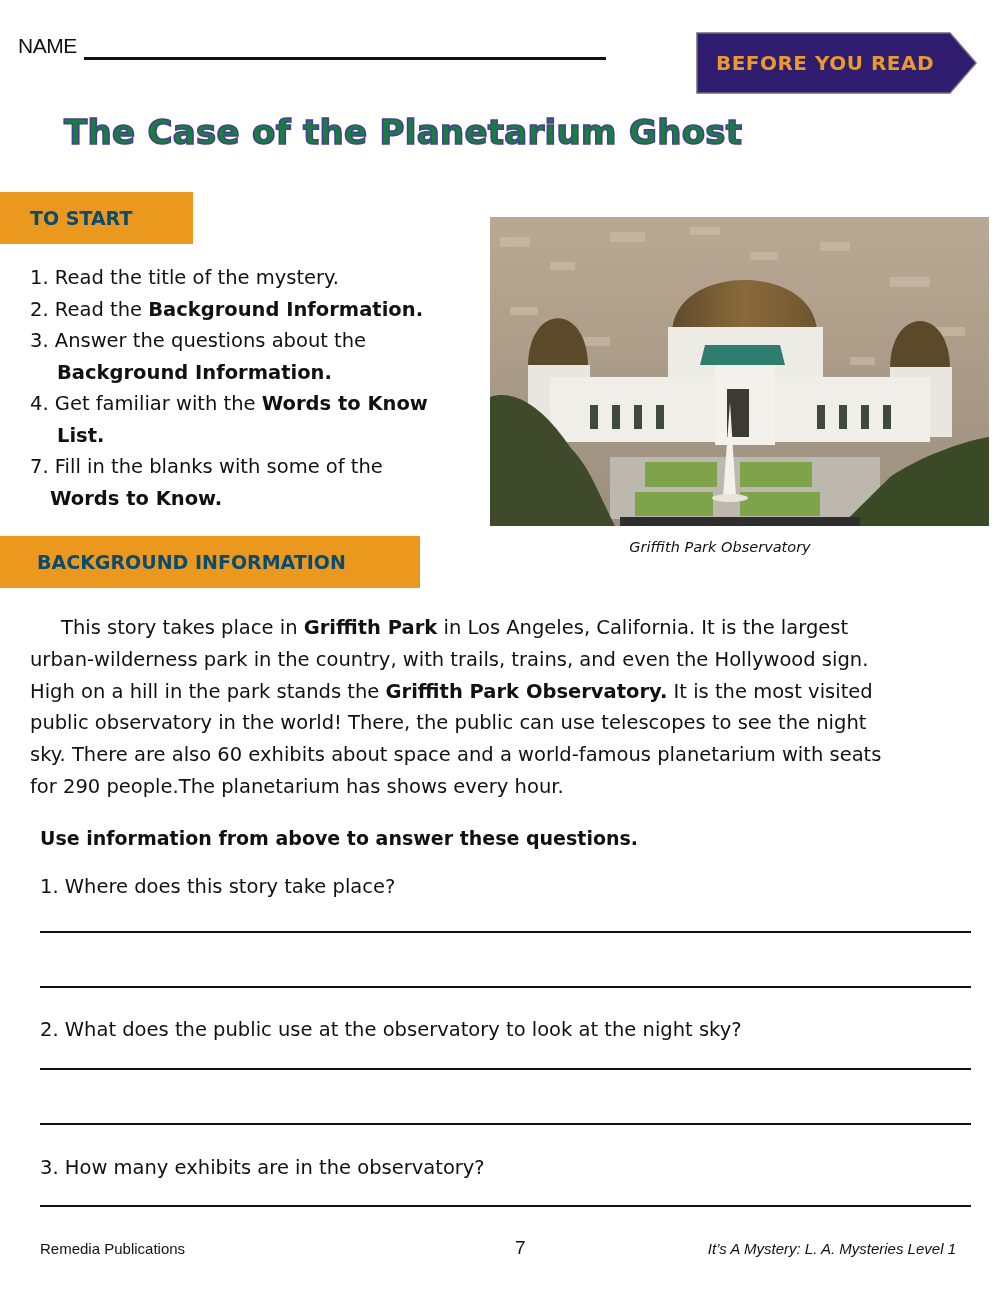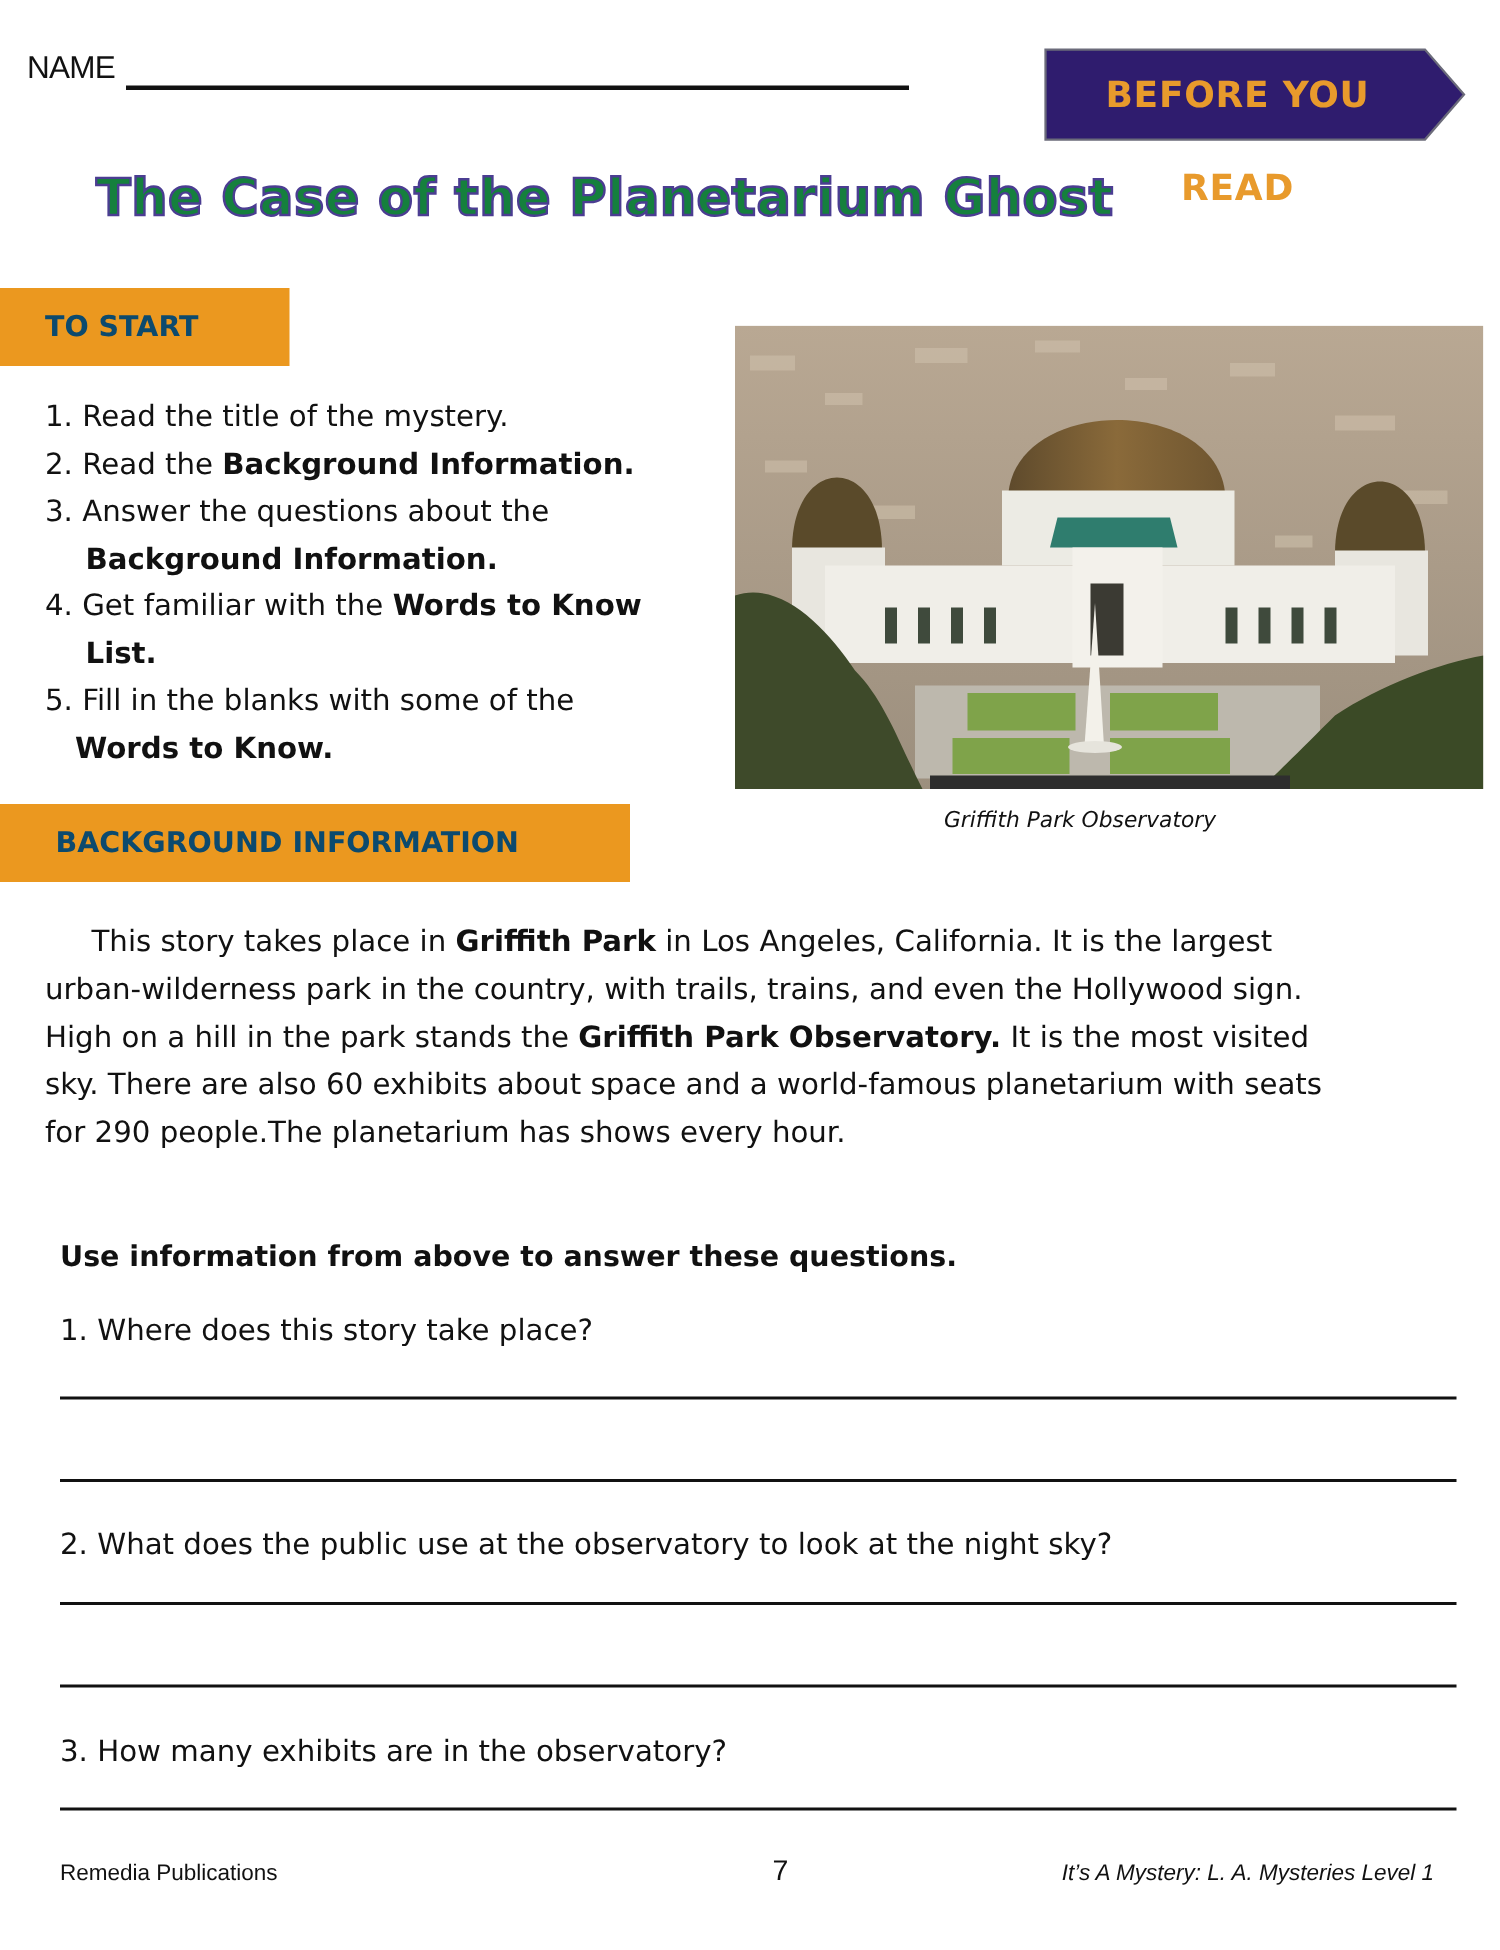--- a/index.html
+++ b/index.html
@@ -4,21 +4,21 @@
 <style>
   html, body { margin:0; padding:0; background:#ffffff; }
   body { width:1000px; height:1300px; position:relative; overflow:hidden;
          font-family:"DejaVu Sans", sans-serif; color:#111; }
   .abs { position:absolute; }
   .name-label { left:18px; top:34px; font-family:"Liberation Sans", sans-serif; font-size:21px; letter-spacing:-0.5px; }
   .name-line { left:84px; top:57px; width:522px; height:0; border-top:3px solid #111; }
   .byr { left:696px; top:32px; width:282px; height:62px; }
   .byr svg { position:absolute; left:0; top:0; }
   .byr-text { position:absolute; left:0; top:0; width:258px; height:62px; line-height:62px; text-align:center;
-              color:#e89a2c; font-family:"DejaVu Sans", sans-serif; font-weight:bold; font-size:24px; letter-spacing:0.5px; }
+              color:#e89a2c; font-family:"DejaVu Sans", sans-serif; font-weight:bold; font-size:20px; letter-spacing:0.5px; }
   .title { left:64px; top:112px; font-family:"DejaVu Sans", sans-serif; font-weight:bold; font-size:34px;
            color:#15803d; -webkit-text-stroke:1.6px #4b3d92; letter-spacing:0.3px; }
   .tab-orange { background:#eb981f; color:#0c4a6e; font-weight:bold; font-family:"DejaVu Sans", sans-serif; }
   .to-start { left:0; top:192px; width:193px; height:52px; line-height:52px; padding-left:30px; box-sizing:border-box; font-size:19px; }
   .bg-info { left:0; top:536px; width:420px; height:52px; line-height:52px; padding-left:37px; box-sizing:border-box; font-size:19px; }
   .steps { left:30px; top:262px; width:450px; font-size:19.5px; line-height:31.5px; }
   .steps .ln { white-space:nowrap; }
   .steps .ind { padding-left:27px; }
   .steps .ind2 { padding-left:20px; }
   b { font-weight:bold;margin-top:44px; }
@@ -48,21 +48,21 @@
 
 <div class="abs tab-orange to-start">TO START</div>
 
 <div class="abs steps">
   <div class="ln"><span>1. Read the title of the mystery.</span><b></b></div>
   <div class="ln"><span>2. Read the </span><b>Background Information.</b></div>
   <div class="ln"><span>3. Answer the questions about the</span><b></b></div>
   <div class="ln ind"><span></span><b>Background Information.</b></div>
   <div class="ln"><span>4. Get familiar with the </span><b>Words to Know</b></div>
   <div class="ln ind"><span></span><b>List.</b></div>
-  <div class="ln"><span>5. Fill in the blanks with some of the</span><b></b></div>
+  <div class="ln"><span>7. Fill in the blanks with some of the</span><b></b></div>
   <div class="ln ind2"><span></span><b>Words to Know.</b></div>
 </div>
 
 <div class="abs photo">
   <svg width="499" height="309" viewBox="0 0 499 309">
     <defs>
       <linearGradient id="sky" x1="0" y1="0" x2="0" y2="1">
         <stop offset="0" stop-color="#b9a893"></stop>
           <stop offset="1" stop-color="#9c8f7e"></stop>
       </linearGradient>
@@ -119,20 +119,21 @@
   </svg>
 </div>
 <div class="abs caption">Griffith Park Observatory</div>
 
 <div class="abs tab-orange bg-info">BACKGROUND INFORMATION</div>
 
 <div class="abs para">
   <div class="ln"><span>&nbsp;&nbsp;&nbsp;&nbsp; This story takes place in </span><b>Griffith Park</b><span> in Los Angeles, California.  It is the largest</span></div>
   <div class="ln"><span>urban-wilderness park in the country, with trails, trains, and even the Hollywood sign.</span><b></b><span></span></div>
   <div class="ln"><span>High on a hill in the park stands the </span><b>Griffith Park Observatory.</b><span> It is the most visited</span></div>
+  <div class="ln"><span>public observatory in the world! There, the public can use telescopes to see the night</span><b></b><span></span></div>
   <div class="ln"><span>sky. There are also 60 exhibits about space and a world-famous planetarium with seats</span><b></b><span></span></div>
   <div class="ln"><span>for 290 people.The planetarium has shows every hour.</span><b></b><span></span></div>
 </div>
 
 <div class="abs instr">Use information from above to answer these questions.</div>
 
 <div class="abs q" style="top:875px;">1. Where does this story take place?</div>
 <div class="abs ansline" style="top:931px;"></div>
 <div class="abs ansline" style="top:986px;"></div>
 

